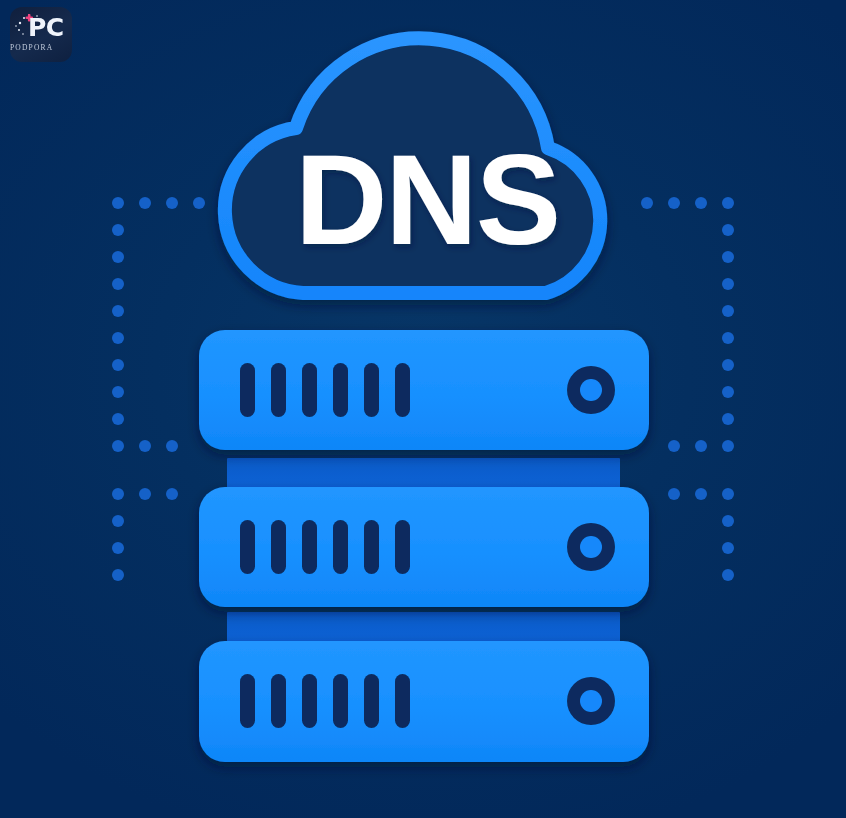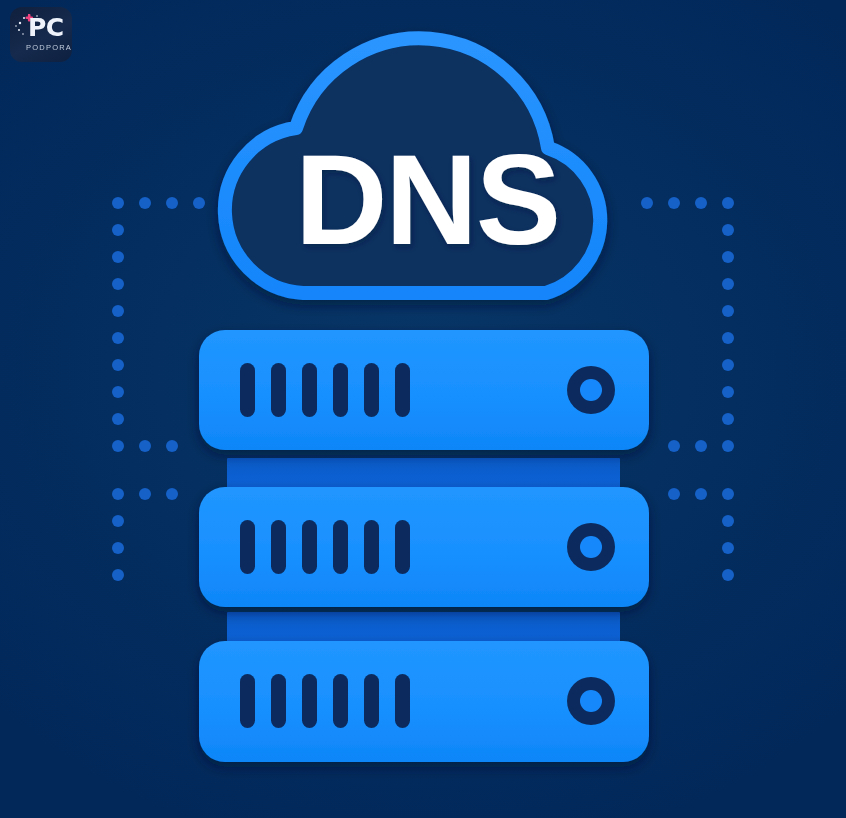--- a/index.html
+++ b/index.html
@@ -50,25 +50,25 @@
     letter-spacing: -0.5px;
     color: #eef3fb;
     line-height: 1;
     font-family: "DejaVu Sans", sans-serif;
   }
   #logo .logo-sub {
     position: absolute;
     left: 0;
     right: 0;
     top: 36px;
-    text-align: right;
+    text-align: left;
     font-size: 7.5px;
     letter-spacing: 1.2px;
     color: #c2ccdd;
-    font-family: Liberation Sans, sans-serif;
+    font-family: Liberation Serif, serif;
   }
   .sr-only {
     position: absolute;
     width: 1px; height: 1px;
     overflow: hidden;
     clip: rect(0 0 0 0);
     white-space: nowrap;
   }
 </style>
 </head>

